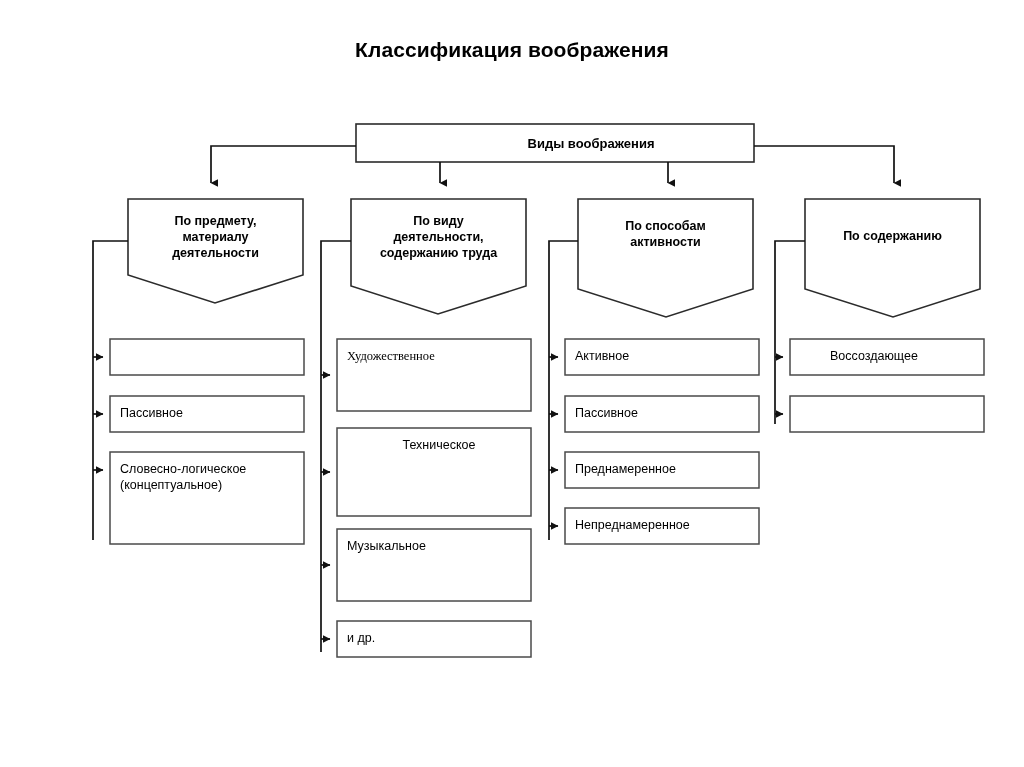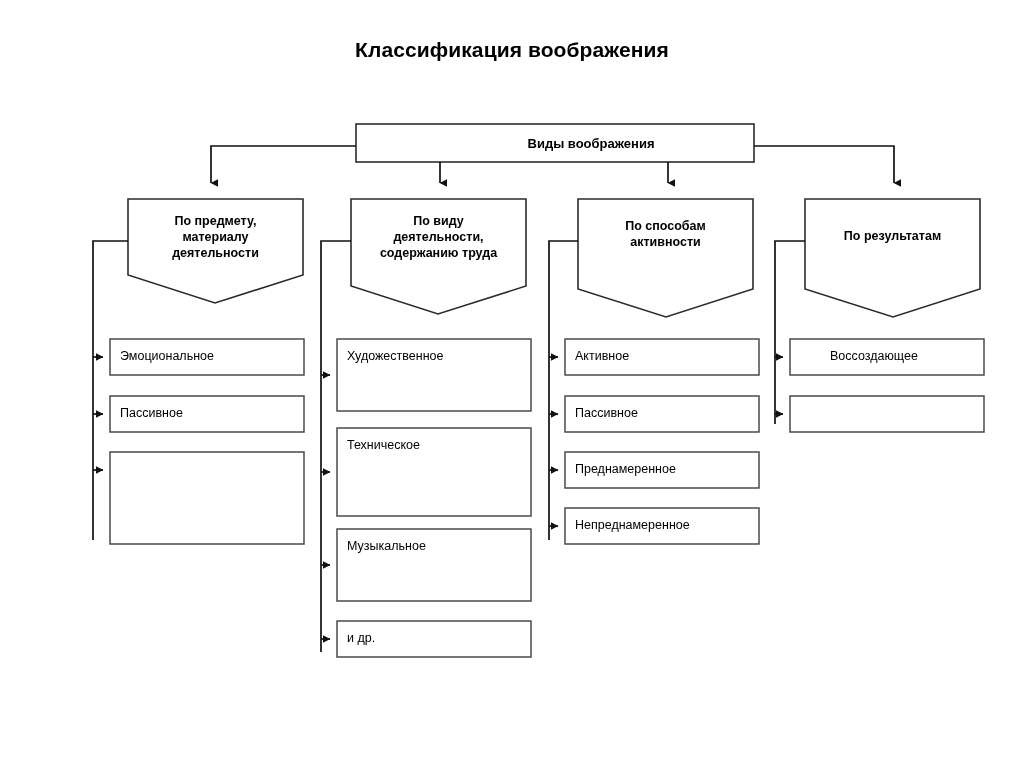--- a/index.html
+++ b/index.html
@@ -159,27 +159,28 @@
   <div class="node-label root-label" style="left:356px; top:124px; width:398px; height:38px;margin-left:36px;">Виды воображения</div>
 
   <div class="node-label cat-label" style="left:128px; top:203px; width:175px; height:72px;">По предмету,
 материалу
 деятельности</div>
   <div class="node-label cat-label" style="left:351px; top:203px; width:175px; height:83px;">По виду
 деятельности,
 содержанию труда</div>
   <div class="node-label cat-label" style="left:578px; top:208px; width:175px; height:81px;">По способам
 активности</div>
-  <div class="node-label cat-label" style="left:805px; top:218px; width:175px; height:71px;">По результатам</div>
+  <div class="node-label cat-label" style="left:805px; top:218px; width:175px; height:71px;">По содержанию</div>
 
-  <div class="node-label leaf-label" style="left:110px; top:339px; width:194px; height:36px;">Эмоциональное</div>
   <div class="node-label leaf-label" style="left:110px; top:396px; width:194px; height:36px;">Пассивное</div>
+  <div class="node-label leaf-label" style="left:110px; top:452px; width:194px; height:92px;">Словесно-логическое
+(концептуальное)</div>
 
-  <div class="node-label leaf-label" style="left:337px; top:339px; width:194px; height:72px;">Художественное</div>
-  <div class="node-label leaf-label" style="left:337px; top:428px; width:194px; height:88px;">Техническое</div>
+  <div class="node-label leaf-label" style="left:337px; top:339px; width:194px; height:72px;font-family:Liberation Serif, serif;">Художественное</div>
+  <div class="node-label leaf-label" style="left:337px; top:428px; width:194px; height:88px;text-align:center;">Техническое</div>
   <div class="node-label leaf-label" style="left:337px; top:529px; width:194px; height:72px;">Музыкальное</div>
   <div class="node-label leaf-label" style="left:337px; top:621px; width:194px; height:36px;">и др.</div>
 
   <div class="node-label leaf-label" style="left:565px; top:339px; width:194px; height:36px;">Активное</div>
   <div class="node-label leaf-label" style="left:565px; top:396px; width:194px; height:36px;">Пассивное</div>
   <div class="node-label leaf-label" style="left:565px; top:452px; width:194px; height:40px;">Преднамеренное</div>
   <div class="node-label leaf-label" style="left:565px; top:508px; width:194px; height:36px;">Непреднамеренное</div>
 
   <div class="node-label leaf-label" style="left:790px; top:339px; width:194px; height:36px;padding-left:40px;">Воссоздающее</div>
 

